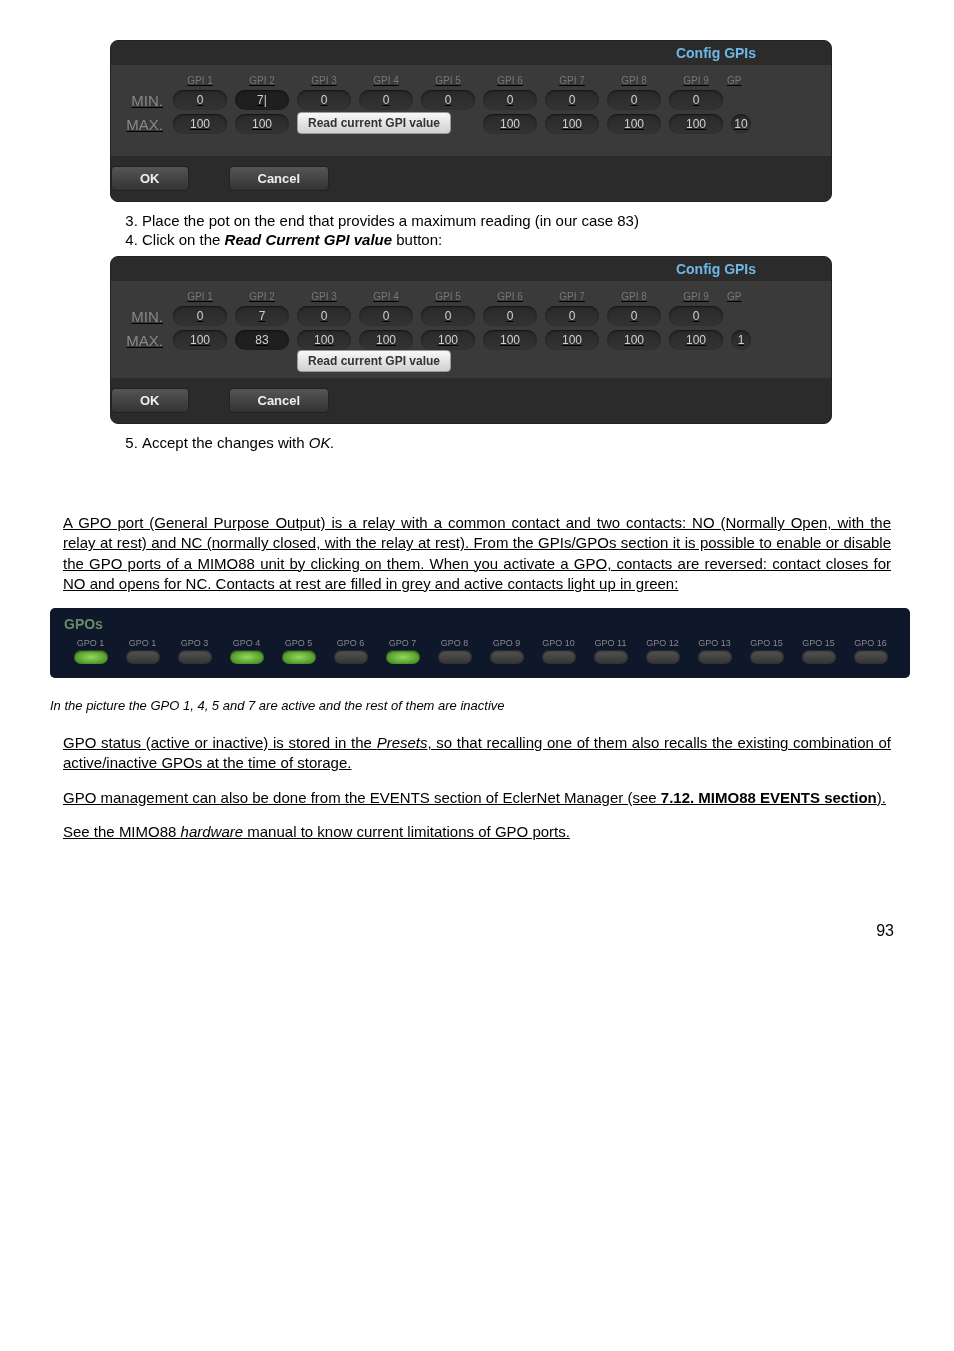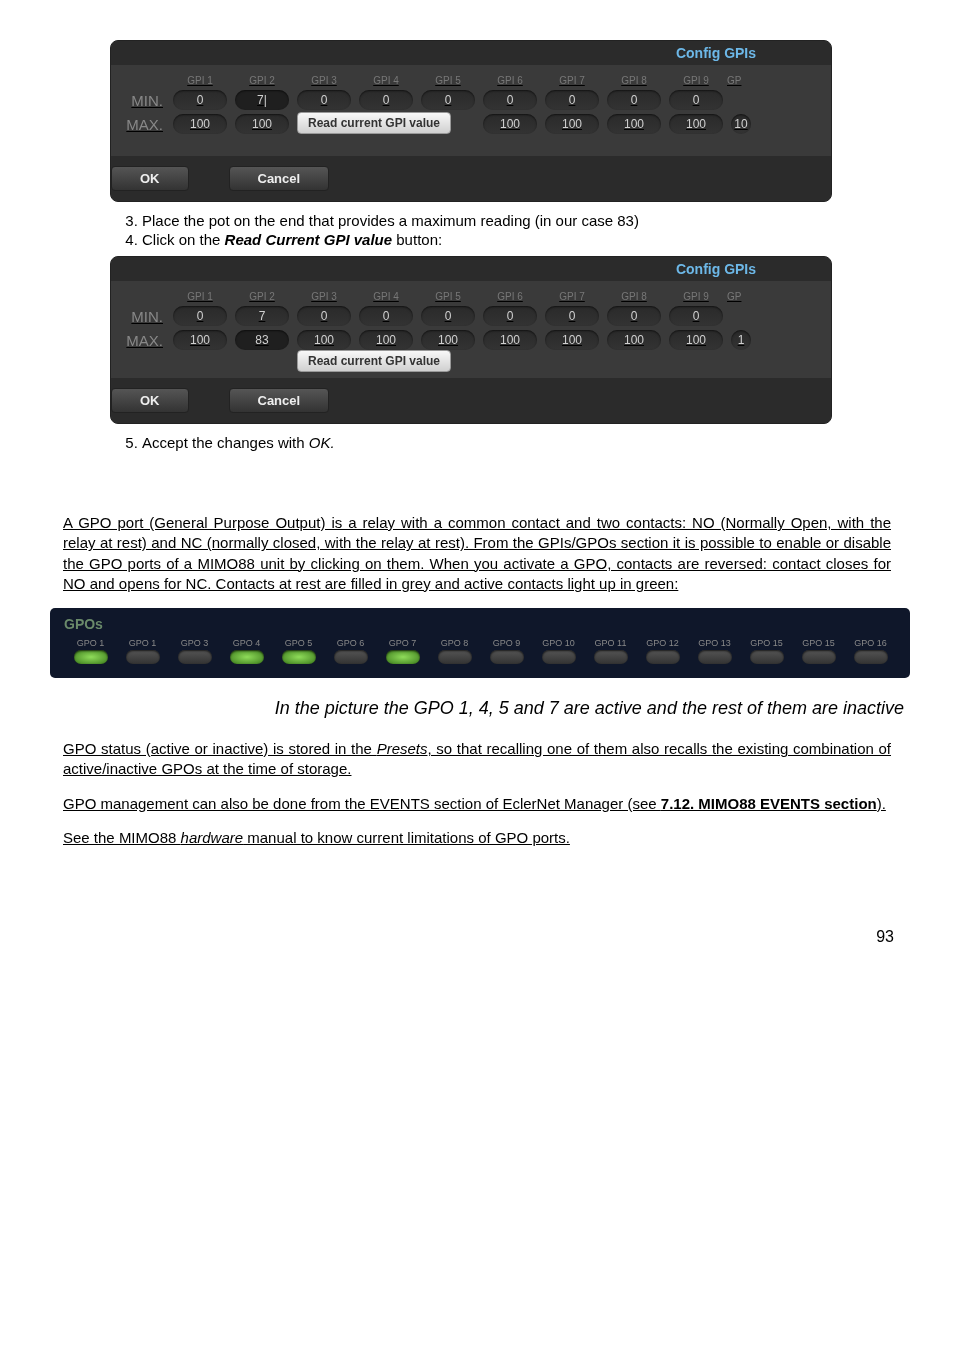--- a/index.html
+++ b/index.html
@@ -147,23 +147,23 @@
     border-radius: 7px;
     box-shadow: inset 0 1px 2px rgba(0,0,0,0.7);
   }
   .gpo-led.on {
     background: radial-gradient(#8fdc5a,#3a7a1a);
   }
   .gpo-led.off {
     background: linear-gradient(#555,#333);
   }
   .caption {
-    text-align: right;
+    text-align: left;
     font-style: italic;
-    font-size: 18px;
+    font-size: 13px;
     margin: 20px 0;
   }
   .pagenum {
     text-align: right;
     font-size: 16px;
     margin-top: 80px;
     padding-right: 10px;
   }
 </style>
 </head>

